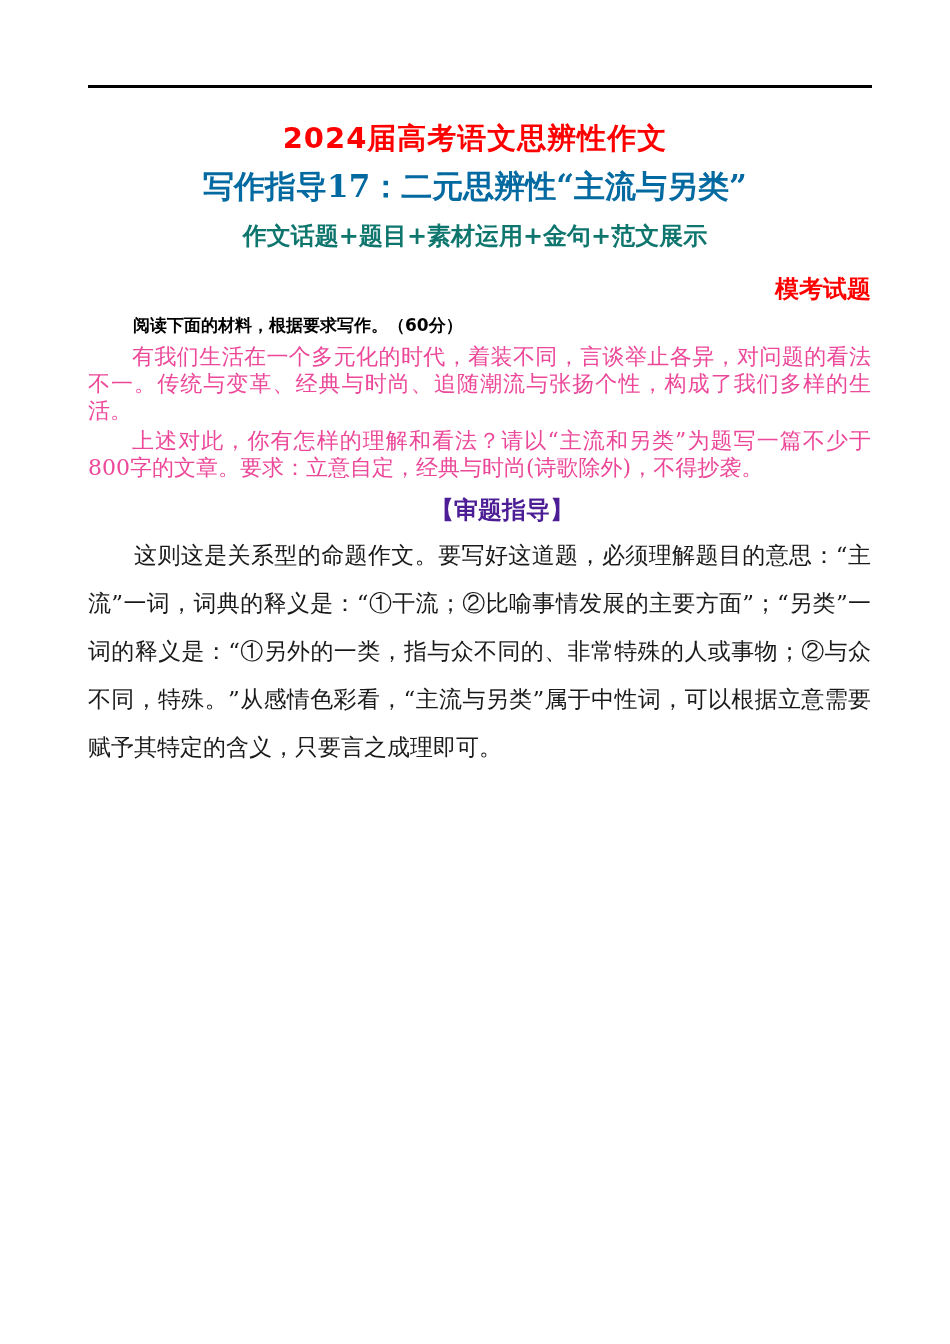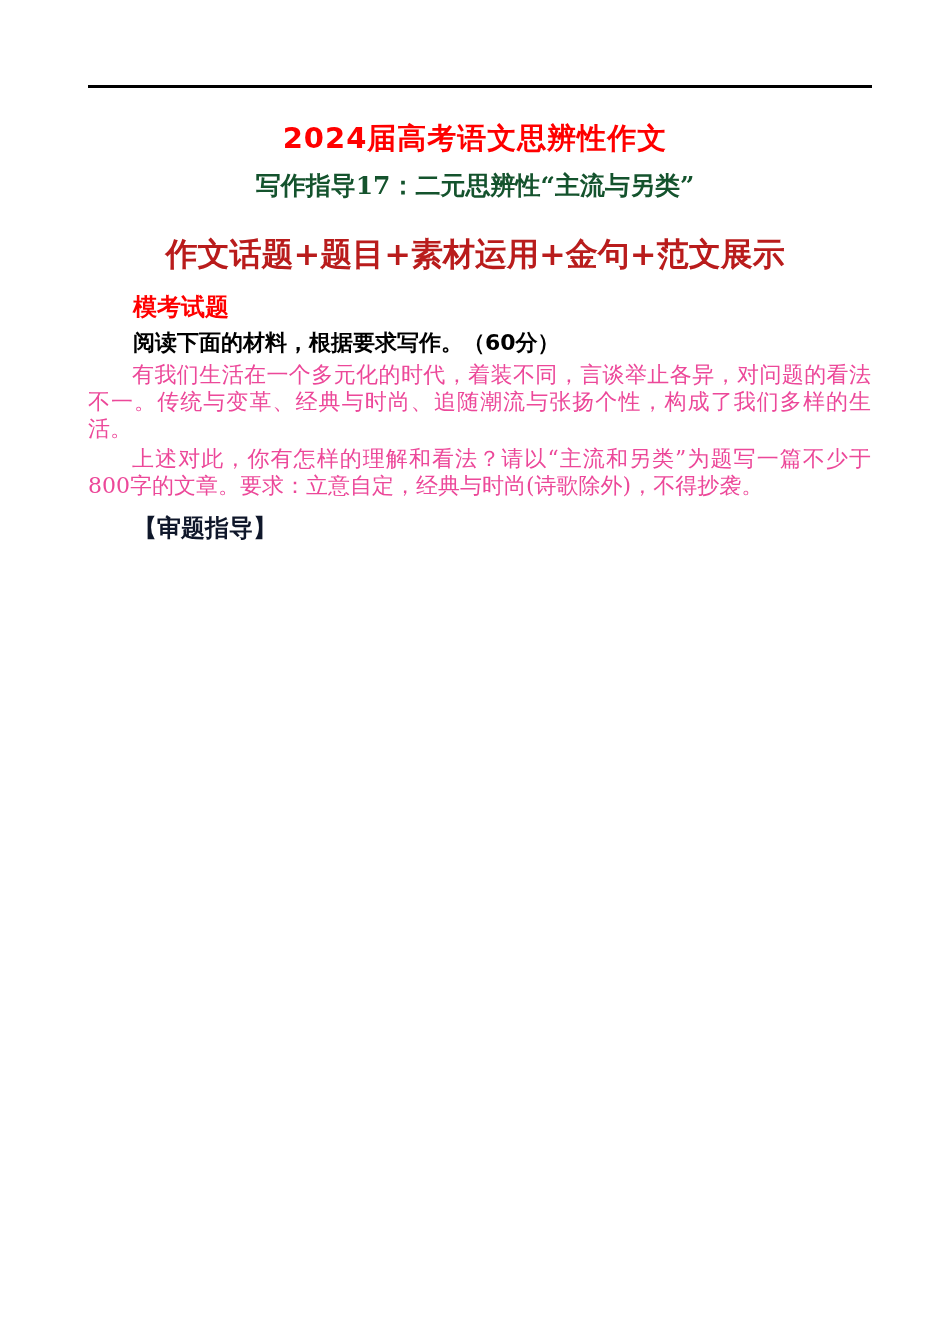--- a/index.html
+++ b/index.html
@@ -40,70 +40,72 @@
     font-weight: bold;
     font-size: 29px;
     line-height: 40px;
     color: #ff0000;
     letter-spacing: 1px;
   }
   .title-sub {
     margin: 6px 0 0 0;
     font-family: "DejaVu Serif", "Liberation Serif", serif;
     font-weight: bold;
-    font-size: 25px;
+    font-size: 31px;
     line-height: 44px;
-    color: #14532d;
+    color: #0369a1;
   }
   .title-tagline {
-    margin: 30px 0 0 0;
+    margin: 12px 0 0 0;
     font-family: "DejaVu Serif", "Liberation Serif", serif;
     font-weight: bold;
-    font-size: 32px;
+    font-size: 24px;
     line-height: 32px;
-    color: #b91c1c;
+    color: #0f766e;
   }
   .doc-body {
     padding: 0 79px 0 88px; 
   }
   .section-label {
     margin: 22px 0 0 0;
     font-family: "DejaVu Sans", "Liberation Sans", sans-serif;
     font-weight: bold;
     font-size: 24px;
     line-height: 30px;
     color: #ff0000;
     text-indent: 45px;
+    text-align: right;
   }
   .prompt-line {
     margin: 6px 0 0 0;
     font-family: "DejaVu Sans", "Liberation Sans", sans-serif;
     font-weight: bold;
-    font-size: 22px;
+    font-size: 17px;
     line-height: 30px;
     color: #000000;
     text-indent: 45px;
   }
   .material-para {
     margin: 3px 0 0 0;
     font-size: 22px;
     line-height: 27px;
     text-align: justify;
     text-indent: 2em;
     color: #ec4899;
     font-style: normal;
   }
   .guidance-label {
     margin: 14px 0 0 0;
     font-family: "DejaVu Sans", "Liberation Sans", sans-serif;
     font-weight: bold;
     font-size: 24px;
     line-height: 30px;
-    color: #0f172a;
+    color: #4c1d95;
     text-indent: 45px;
+    text-align: center;
   }
   .analysis-label {
     margin: 10px 0 0 0;
     font-family: "DejaVu Sans", "Liberation Sans", sans-serif;
     font-weight: bold;
     font-size: 23px;
     line-height: 30px;
     color: #ff0000;
     text-indent: 45px;
   }
@@ -140,19 +142,20 @@
 
       <div class="prompt-line">阅读下面的材料，根据要求写作。（60分）</div>
 
       <p class="material-para">有我们生活在一个多元化的时代，着装不同，言谈举止各异，对问题的看法不一。传统与变革、经典与时尚、追随潮流与张扬个性，构成了我们多样的生活。</p>
 
       <p class="material-para">上述对此，你有怎样的理解和看法？请以“主流和另类”为题写一篇不少于800字的文章。要求：立意自定，经典与时尚(诗歌除外)，不得抄袭。</p>
 
       <div class="guidance-label">【审题指导】</div>
 
 
+      <p class="analysis-para">这则这是关系型的命题作文。要写好这道题，必须理解题目的意思：“主流”一词，词典的释义是：“①干流；②比喻事情发展的主要方面”；“另类”一词的释义是：“①另外的一类，指与众不同的、非常特殊的人或事物；②与众不同，特殊。”从感情色彩看，“主流与另类”属于中性词，可以根据立意需要赋予其特定的含义，只要言之成理即可。</p>
 
 
     </div>
 
   </div>
 
 </div>
 
 </body></html>

